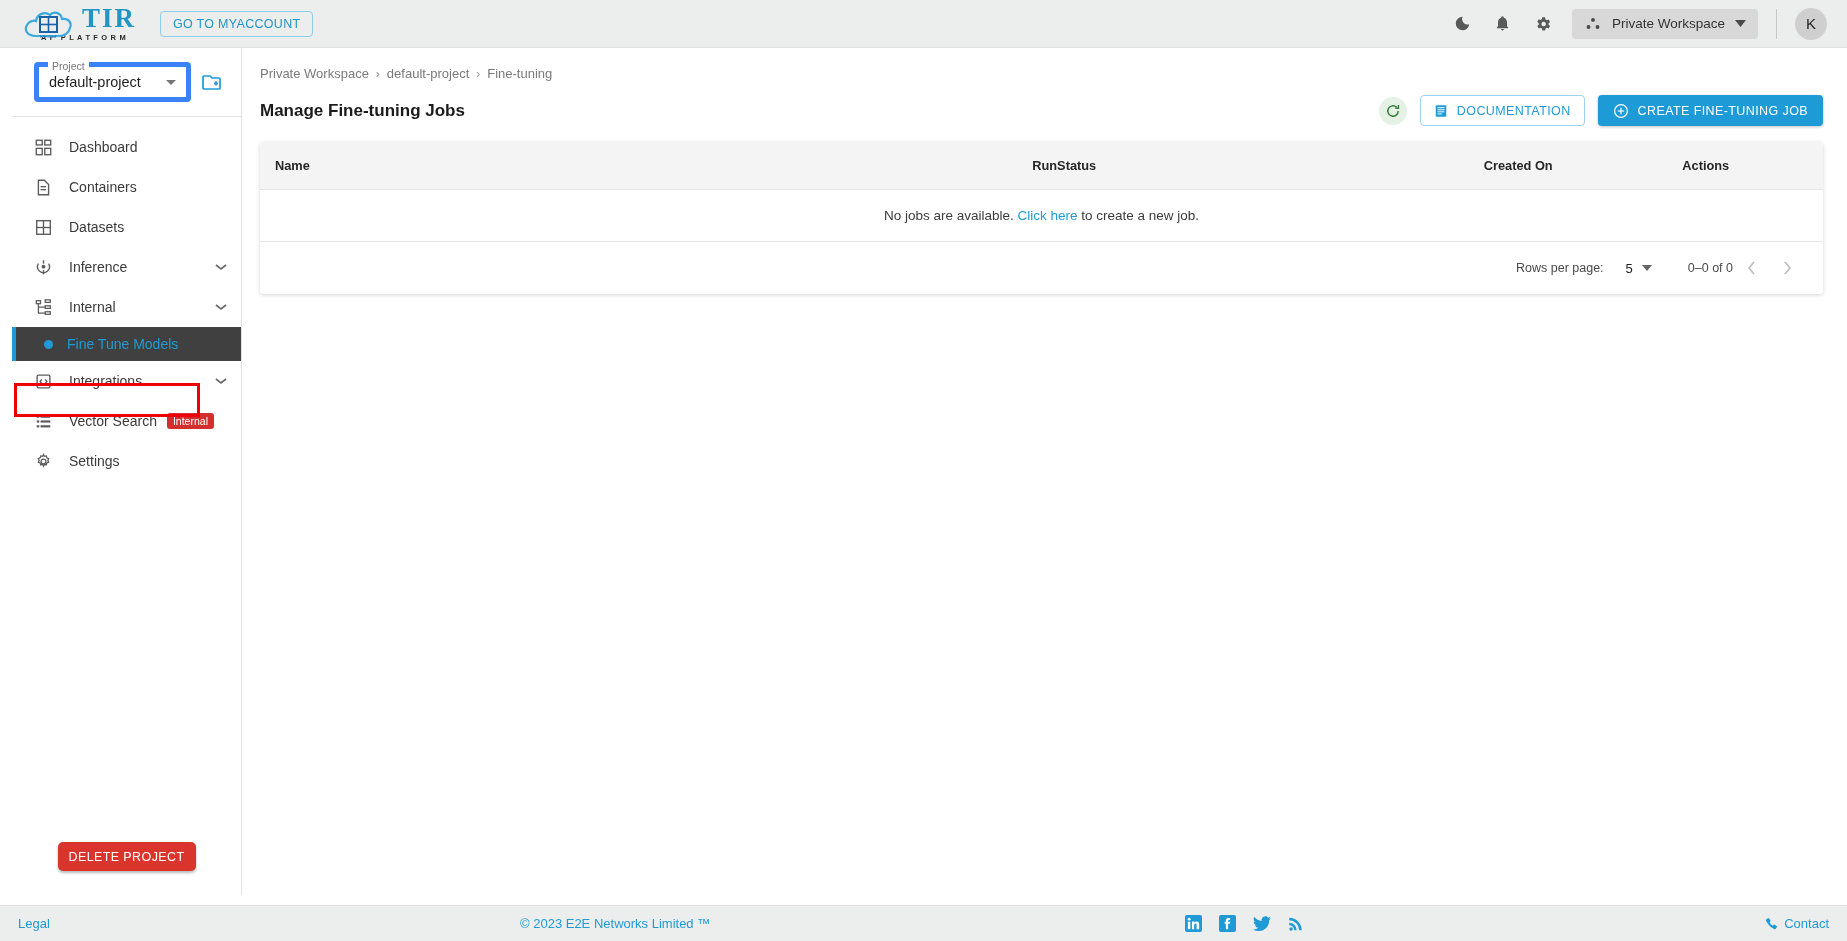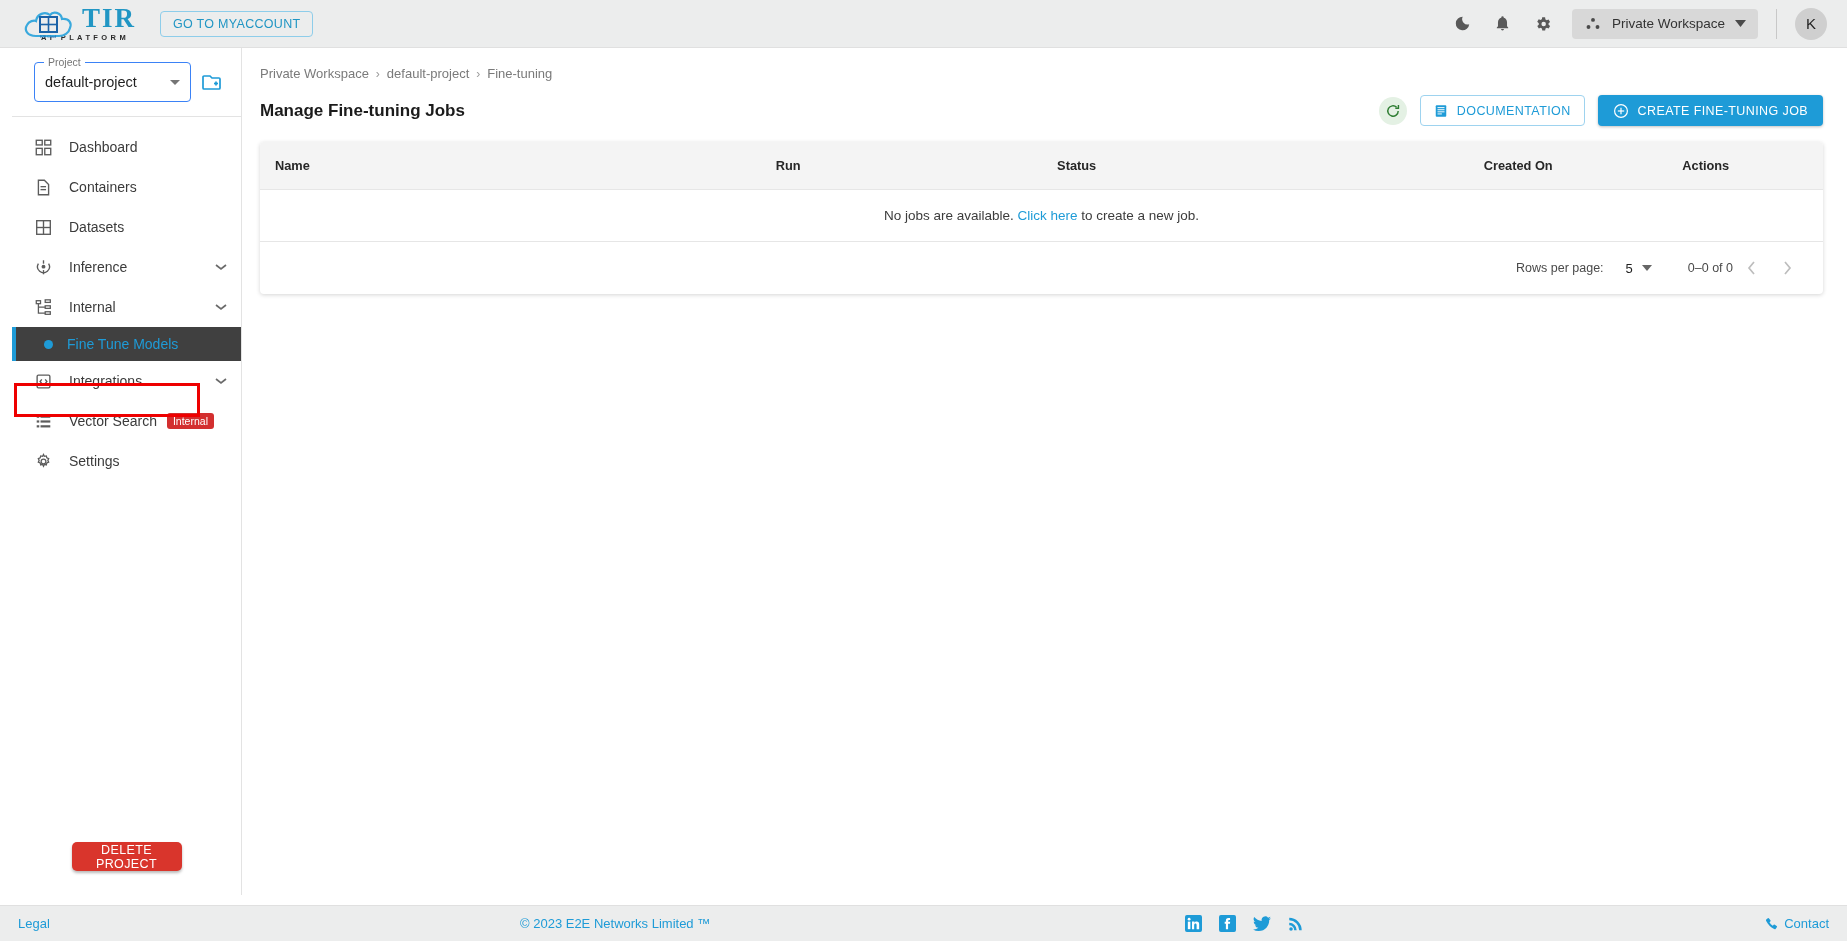--- a/index.html
+++ b/index.html
@@ -58,21 +58,21 @@
   .sidebar {
     position: absolute; top: 48px; left: 12px;
     width: 230px; height: 847px;
     background: #fff;
     border-right: 1px solid #e3e3e3;
     display: flex; flex-direction: column;
   }
   .project-box { padding: 14px 18px 14px 22px; display: flex; align-items: center; gap: 10px; }
   .project-field {
     position: relative; width: 172px; height: 40px;
-    border: 1px solid #3b82f6; border-radius: 4px;
+    border: 5px solid #3b82f6; border-radius: 4px;
     display: flex; align-items: center; padding: 0 10px;
   }
   .project-legend {
     position: absolute; top: -7px; left: 9px; background: #fff;
     padding: 0 4px; font-size: 10.5px; color: #767676;
   }
   .project-value { font-size: 14.5px; color: #1f1f1f; }
   .caret-down {
     position: absolute; right: 10px;
     width: 0; height: 0; border-left: 5px solid transparent;
@@ -111,21 +111,21 @@
     width: 186px; height: 34px;
     border: 3px solid #ee0000; pointer-events: none;
   }
   .badge-internal {
     margin-left: 10px; background: #d32f2f; color: #fff;
     font-size: 10.5px; padding: 2px 6px; border-radius: 3px; line-height: 1.2;
   }
   .delete-wrap { padding: 0 0 24px 0; display: flex; justify-content: center; }
   .delete-btn {
     background: #d9352c; color: #fff; border: none;
-    border-radius: 5px; height: 29px; width: 110px;
+    border-radius: 5px; height: 29px; width: 138px;
     font-size: 12.5px; font-weight: 500; letter-spacing: .4px;
     cursor: pointer; box-shadow: 0 2px 3px rgba(0,0,0,.28);
   }
 
   
   .main { position: absolute; top: 48px; left: 243px; width: 1604px; height: 847px; background: #fff; }
   .breadcrumb { padding: 18px 0 0 17px; font-size: 13px; color: #7a7a7a; display: flex; align-items: center; gap: 7px; }
   .breadcrumb .sep { color: #9c9c9c; font-size: 12px; }
   .title-row { display: flex; align-items: center; padding: 14px 0 0 17px; }
   .page-title { font-size: 17px; font-weight: bold; color: #1b1b1b; }
@@ -436,21 +436,21 @@
         <span>CREATE FINE-TUNING JOB</span>
       </button>
     </div>
   </div>
 
   <div class="card">
     <table>
       <thead>
         <tr>
           <th style="width:33%; padding-left:15px;">Name</th>
-          <th style="width:18%;">Run</th>
+          <th style="width:18%;text-align:right;">Run</th>
           <th style="width:19%;">Status</th>
           <th style="width:21%;text-align:center;">Created On</th>
           <th style="width:9%;">Actions</th>
         </tr>
       </thead>
       <tbody>
         <tr>
           <td colspan="5" class="empty-msg">
             <span>No jobs are available.</span>
             <a>Click here</a>

